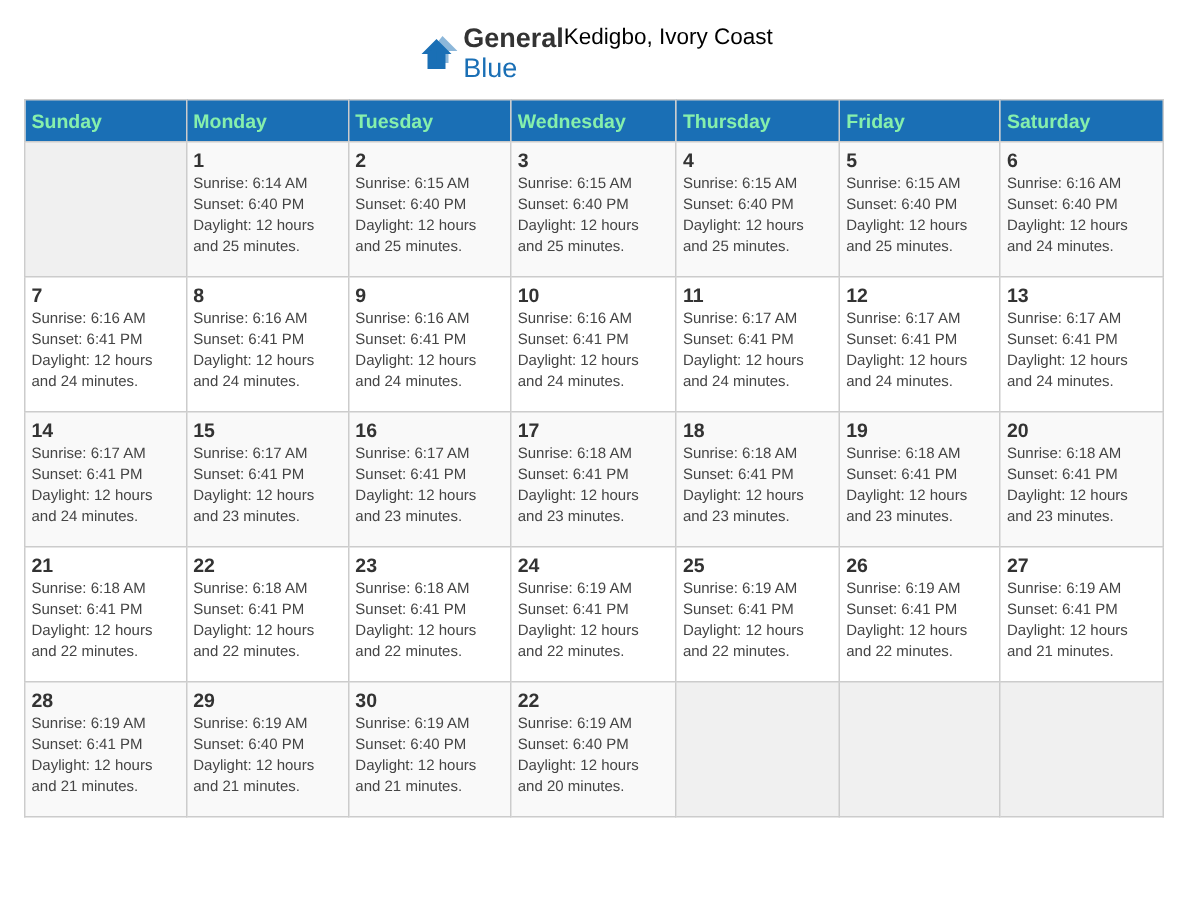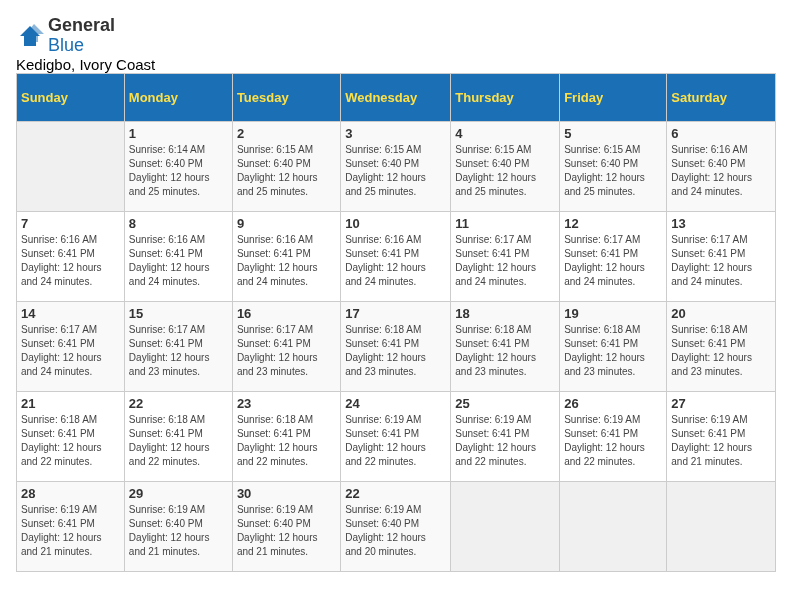--- a/index.html
+++ b/index.html
@@ -5,23 +5,23 @@
     * { box-sizing: border-box; margin: 0; padding: 0; }
     body {
       font-family: Arial, sans-serif;
       background: #fff;
       width: 792px;
       min-height: 612px;
       padding: 16px;
     }
     .header {
       display: flex;
-      justify-content: space-between;
+      justify-content: center;
       align-items: flex-start;
-      flex-direction: column;
+      margin-bottom: 10px;
     }
     .logo {
       display: flex;
       align-items: center;
     }
     .logo-text {
       display: flex;
       flex-direction: column;
       line-height: 1.1;
     }
@@ -53,22 +53,22 @@
       font-size: 15px;
       color: #000000;
     }
     table {
       width: 100%;
       border-collapse: collapse;
       font-size: 11px;
     }
     thead tr th {
       background-color: #1a6fb5;
-      color: #fde047;
-      padding: 16px 4px;
+      color: #86efac;
+      padding: 6px 4px;
       text-align: left;
       font-size: 13px;
       font-weight: bold;
       border: 1px solid #ccc;
     }
     tbody tr td {
       border: 1px solid #ccc;
       vertical-align: top;
       padding: 4px;
       height: 90px;

